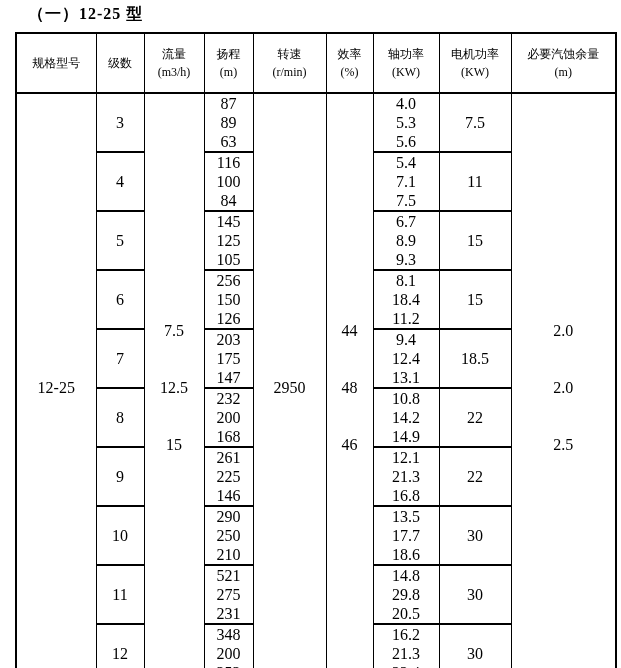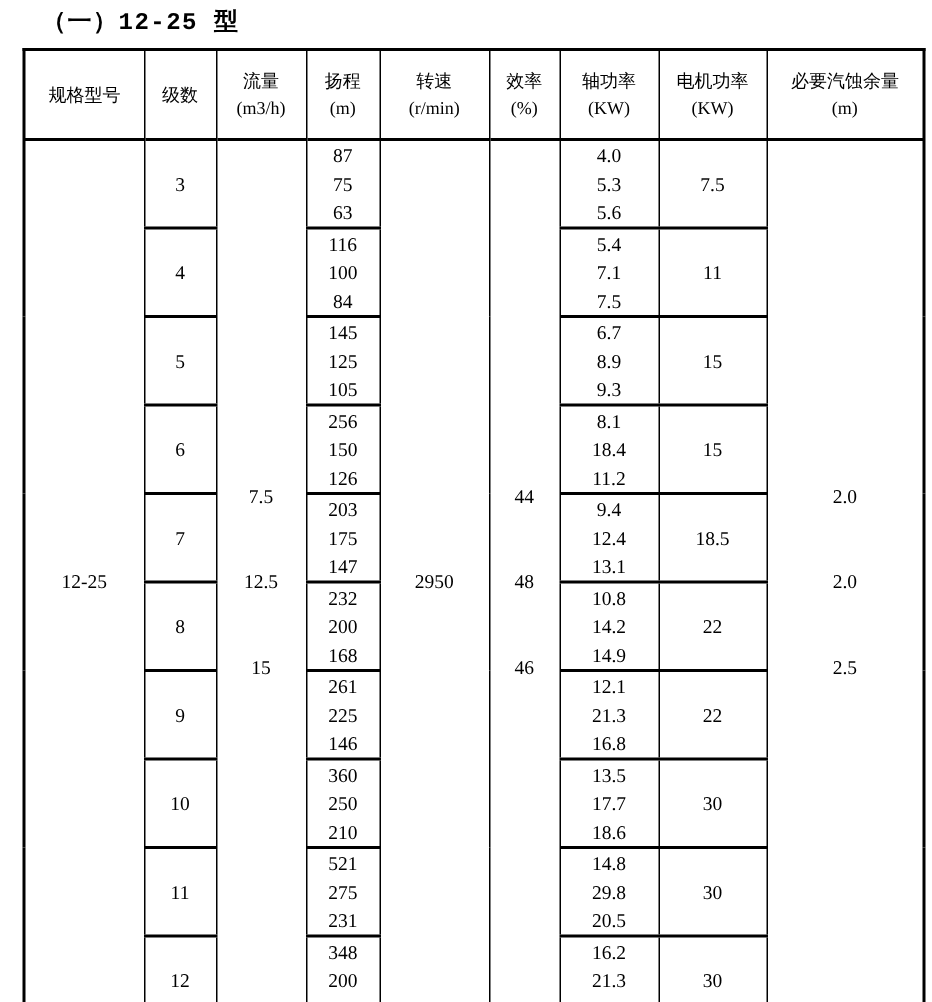--- a/index.html
+++ b/index.html
@@ -10,35 +10,34 @@
     font-family: "Liberation Serif", "DejaVu Serif", serif;
     color: #000;
   }
   .page-title {
     position: absolute;
     left: 28px; top: 4px;
     font-size: 16px;
     font-weight: bold;
     letter-spacing: 1px;
     white-space: nowrap;
-    font-family: Liberation Mono, monospace;
   }
   table.spec-table {
     position: absolute;
     left: 15px; top: 32px;
     width: 600px;
     border-collapse: collapse;
     table-layout: fixed;
     border: 2px solid #000;
   }
   .spec-table th, .spec-table td {
     border: 1px solid #000;
     text-align: center;
     vertical-align: middle;
-    font-size: 13px;
+    font-size: 16px;
     padding: 0;
   }
   .spec-table thead tr { height: 60px; }
   .spec-table tbody tr { height: 57px; }
   .spec-table tbody td {
     border-top-width: 2px;
     border-bottom-width: 2px;
   }
   .spec-table th {
     font-weight: normal;
@@ -117,21 +116,21 @@
       <td>3</td>
       <td rowspan="10">
         <div class="spread">
           <div>7.5</div>
           <div>12.5</div>
           <div>15</div>
         </div>
       </td>
       <td class="triple">
         <div>87</div>
-        <div>75</div>
+        <div>89</div>
         <div>63</div>
       </td>
       <td rowspan="10">2950</td>
       <td rowspan="10">
         <div class="spread">
           <div>44</div>
           <div>48</div>
           <div>46</div>
         </div>
       </td>
@@ -229,21 +228,21 @@
       <td class="triple">
         <div>12.1</div>
         <div>21.3</div>
         <div>16.8</div>
       </td>
       <td>22</td>
     </tr>
     <tr>
       <td>10</td>
       <td class="triple">
-        <div>360</div>
+        <div>290</div>
         <div>250</div>
         <div>210</div>
       </td>
       <td class="triple">
         <div>13.5</div>
         <div>17.7</div>
         <div>18.6</div>
       </td>
       <td>30</td>
     </tr>

